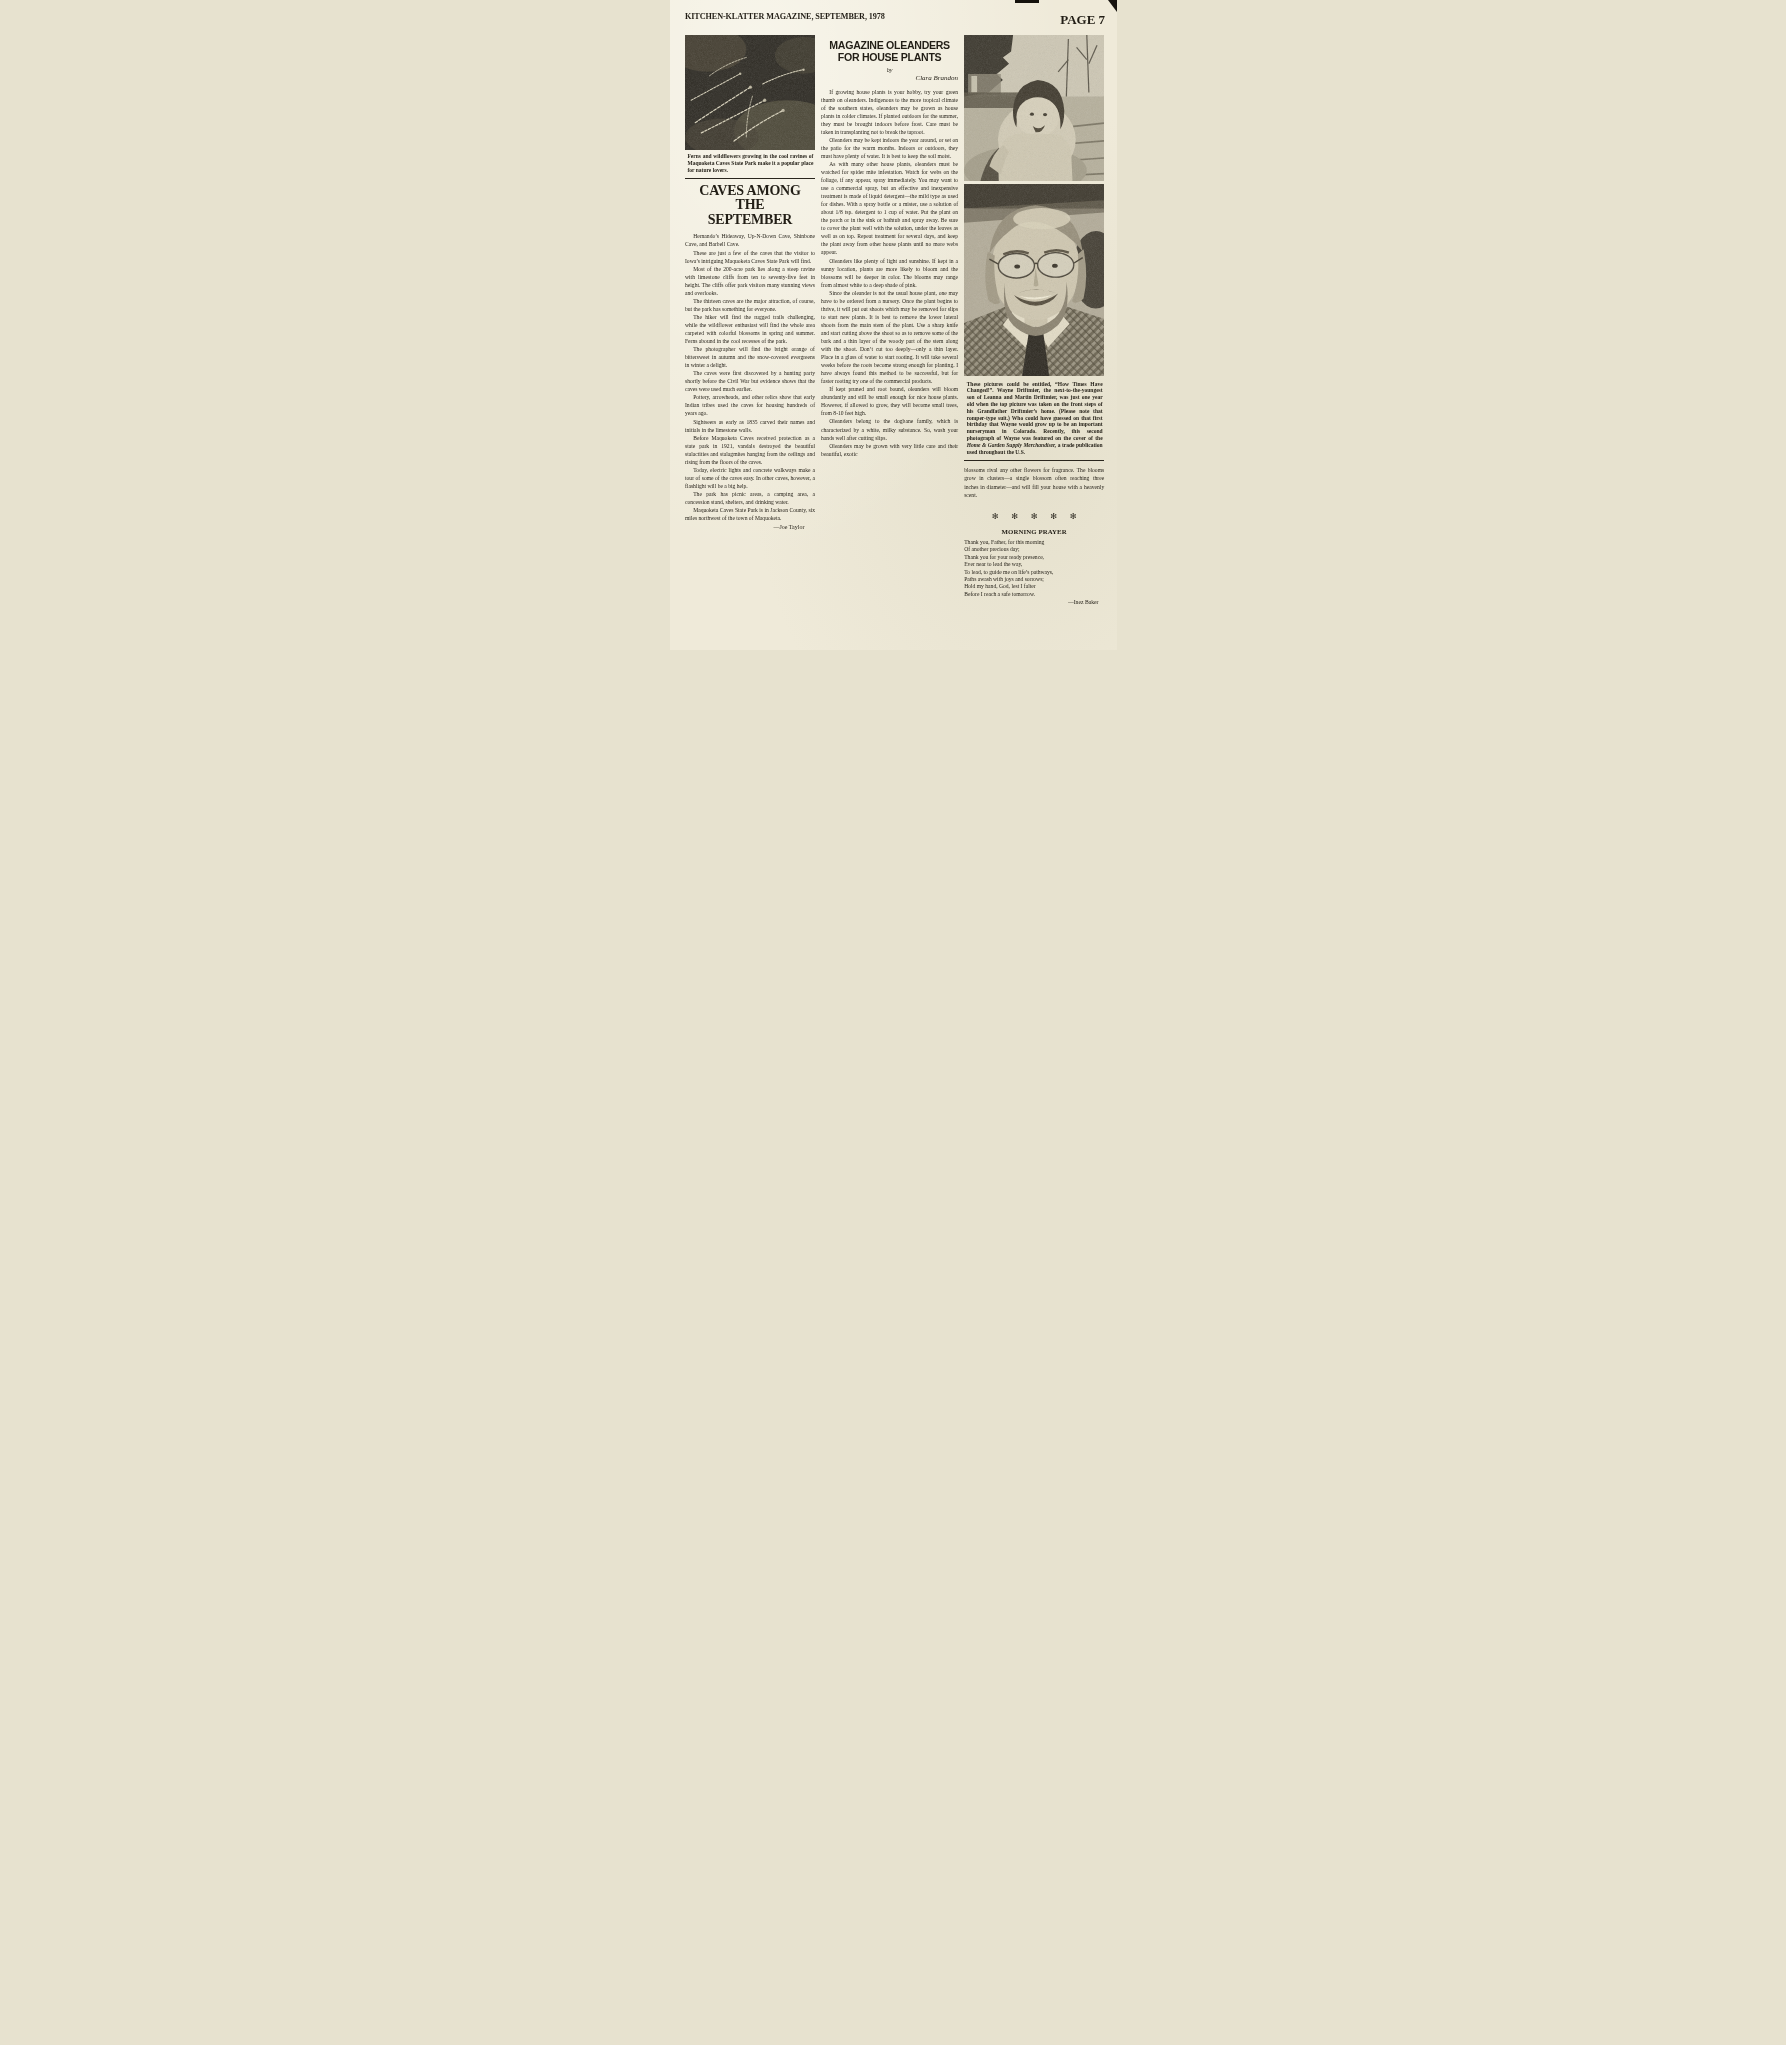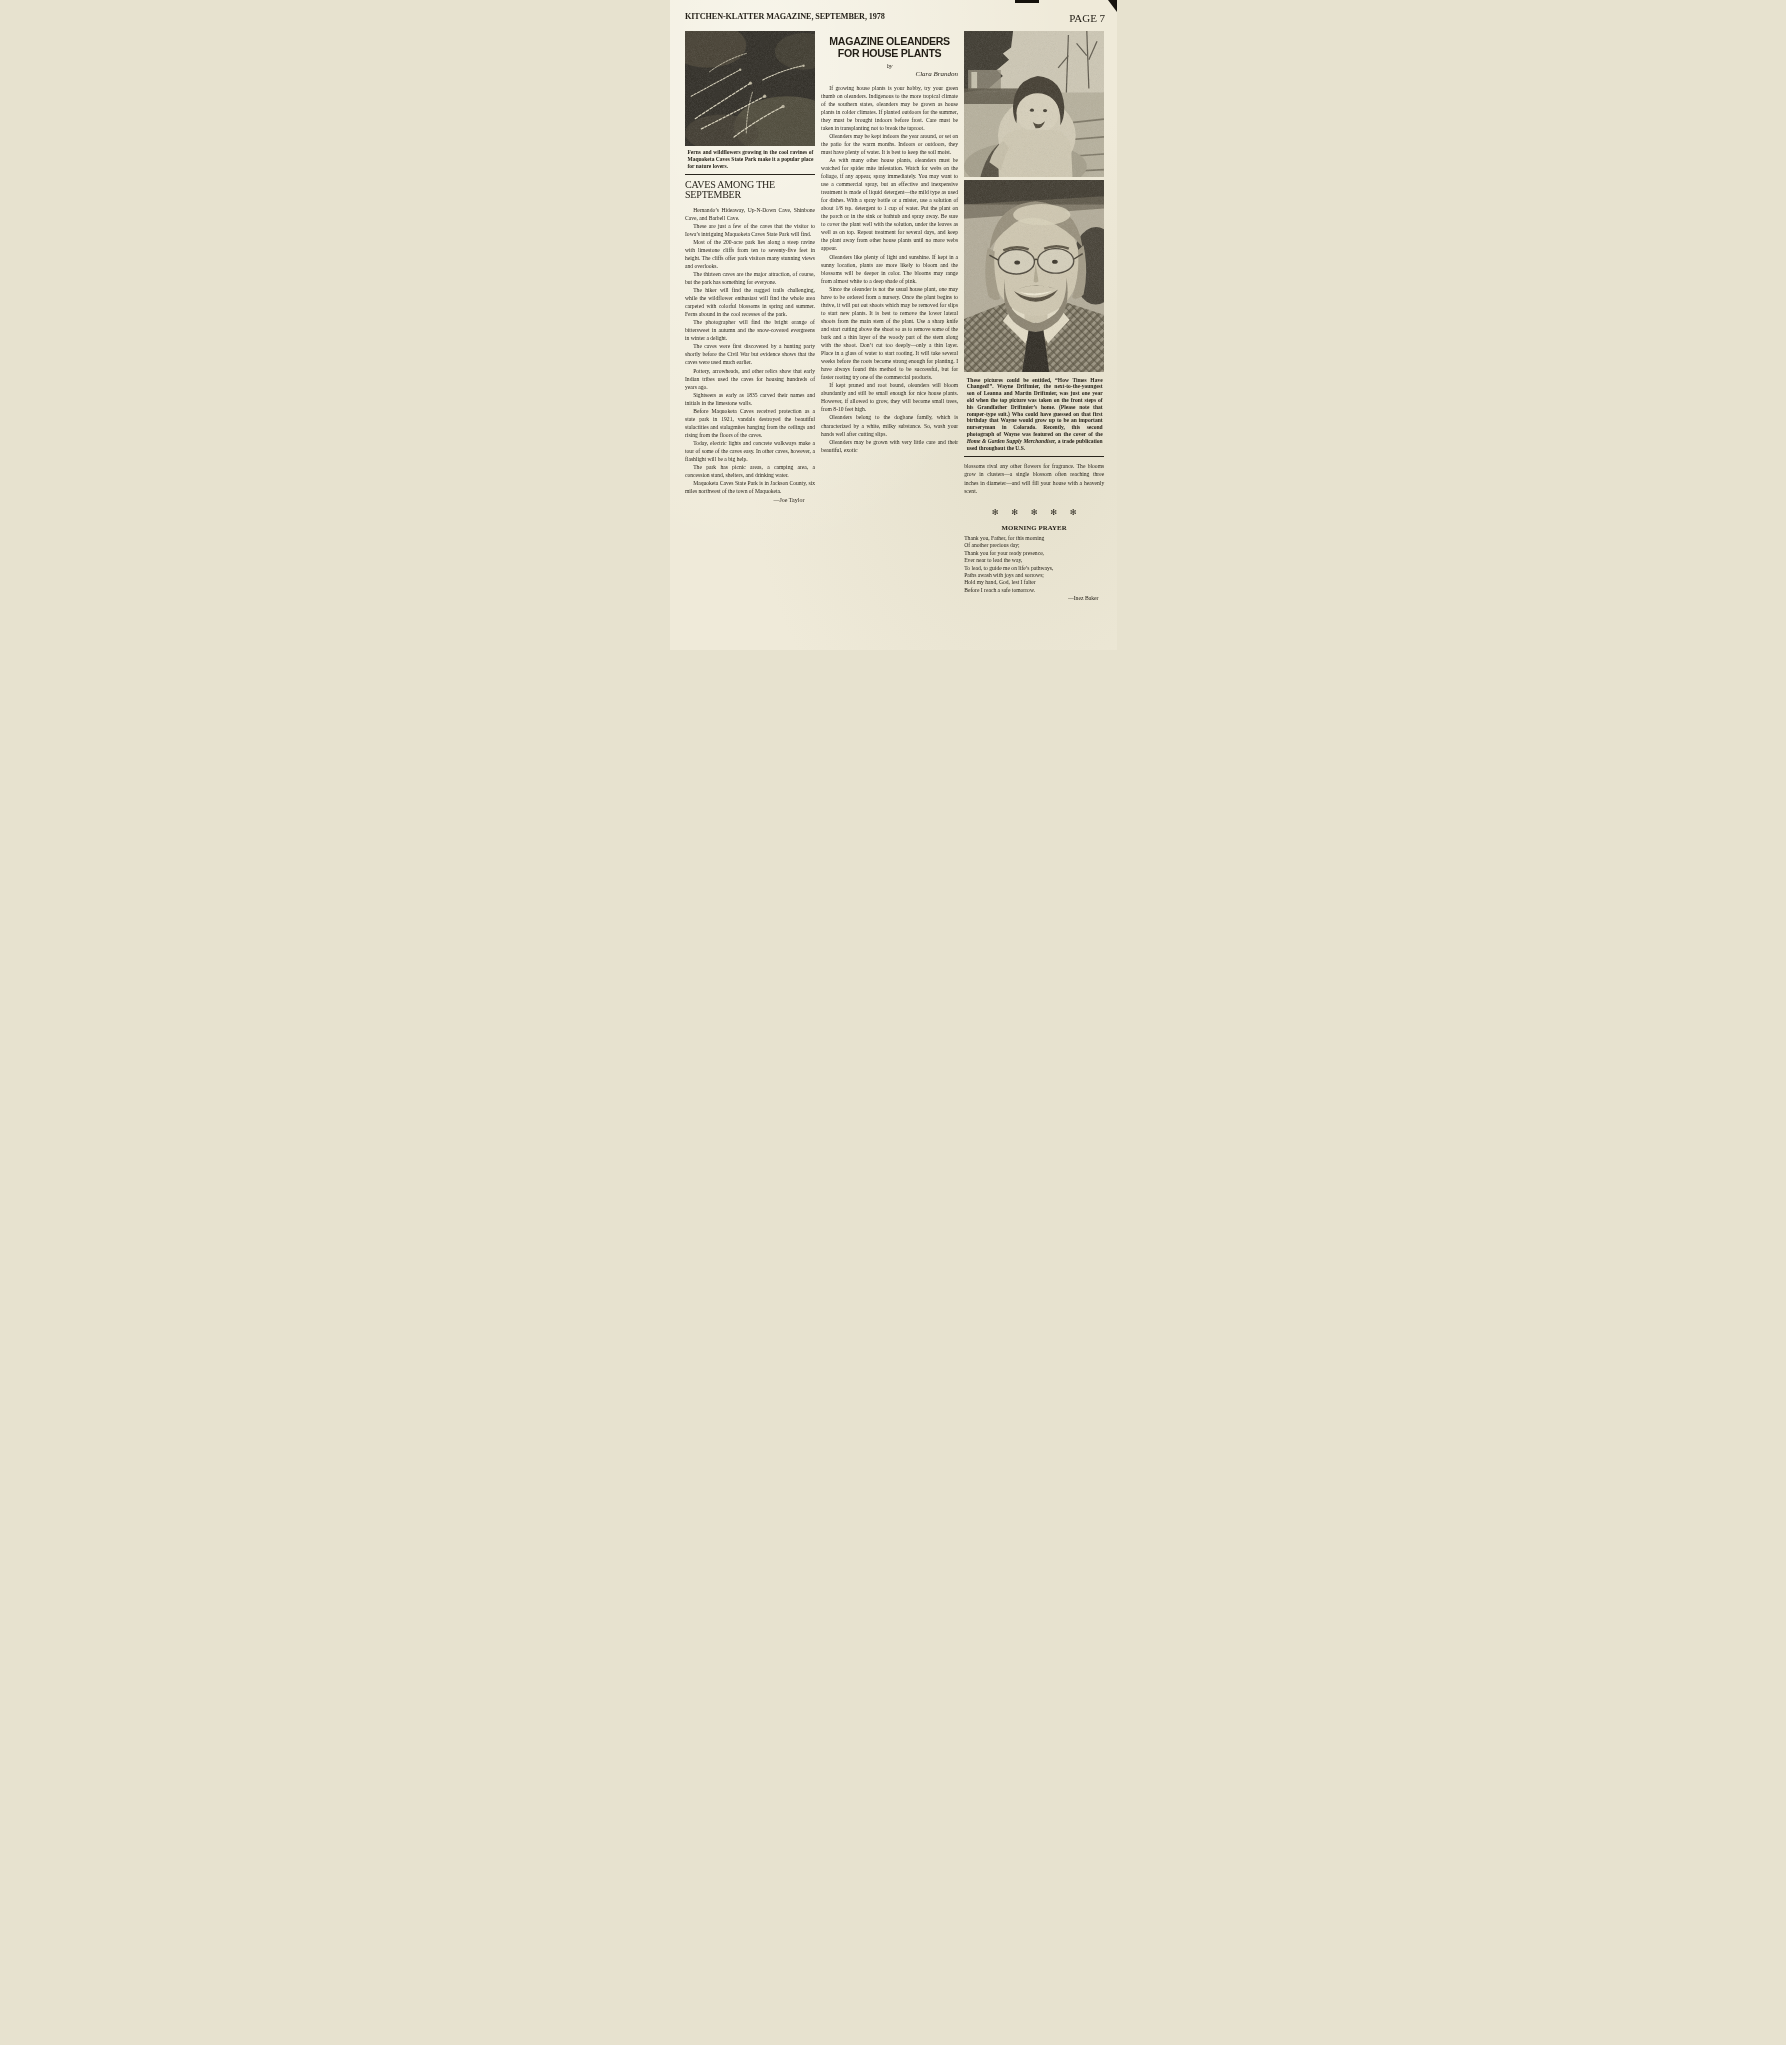--- a/index.html
+++ b/index.html
@@ -17,35 +17,35 @@
       radial-gradient(ellipse at 80% 70%, rgba(210,205,180,.35), rgba(210,205,180,0) 55%),
       #efead9;
   }
   .corner-wedge{position:absolute;top:0;right:0;width:0;height:0;
     border-top:12.3px solid #16130e;border-left:9px solid transparent;}
   .top-dash{position:absolute;top:0;right:78px;width:24px;height:2.9px;background:#14110c;}
 
   .header{display:flex;justify-content:space-between;align-items:flex-start;
     margin:3.3px 0.8px 6.5px 0;}
   .mag-title{font-size:8.2px;font-weight:700;letter-spacing:-0.1px;transform:scaleY(1.08);transform-origin:left bottom;}
-  .page-num{font-size:11px;font-weight:400;}
+  .page-num{font-size:13px;font-weight:700;}
 
   .columns{display:flex;gap:6.1px;align-items:flex-start;}
   .col-left{width:130px;flex:0 0 130px;}
   .col-mid{width:137px;flex:0 0 137px;}
   .col-right{width:140px;flex:0 0 140px;}
 
   .photo{width:100%;display:block;background:#3a372e;}
   .photo svg{display:block;width:100%;height:100%;}
 
   .caption{font-weight:700;font-size:5.5px;line-height:1.24;text-align:justify;
     margin:3.7px 1.6px 4.1px 2.5px;}
   .rule{border:0;border-top:1.2px solid #29251d;margin:0.8px 0 4.9px 0;}
 
-  .caves-title{font-size:10px;font-weight:400;line-height:1.04;
+  .caves-title{font-size:14px;font-weight:700;text-align:center;line-height:1.04;
     letter-spacing:-0.2px;margin:4.9px 0 4.9px 0;}
   .body-text p{margin:0;font-size:5.6px;line-height:1.44;text-align:justify;text-indent:8.2px;}
   .byline{font-size:6px;text-align:right;padding-right:10.6px;margin-top:1.6px;}
 
   .olea-title{font-family:"Liberation Sans", sans-serif;font-size:10.6px;font-weight:700;
     text-align:center;line-height:1.1;letter-spacing:-0.3px;margin:4.9px 0 4.1px 0;transform:scaleY(1.05);}
   .by-line{font-style:italic;text-align:center;font-size:6.1px;margin:0.8px 0 0 0;}
   .author-line{font-style:italic;text-align:right;font-size:7px;margin:0.8px 0 5.7px 0;}
 
   .photo-gap{height:3.7px;}

